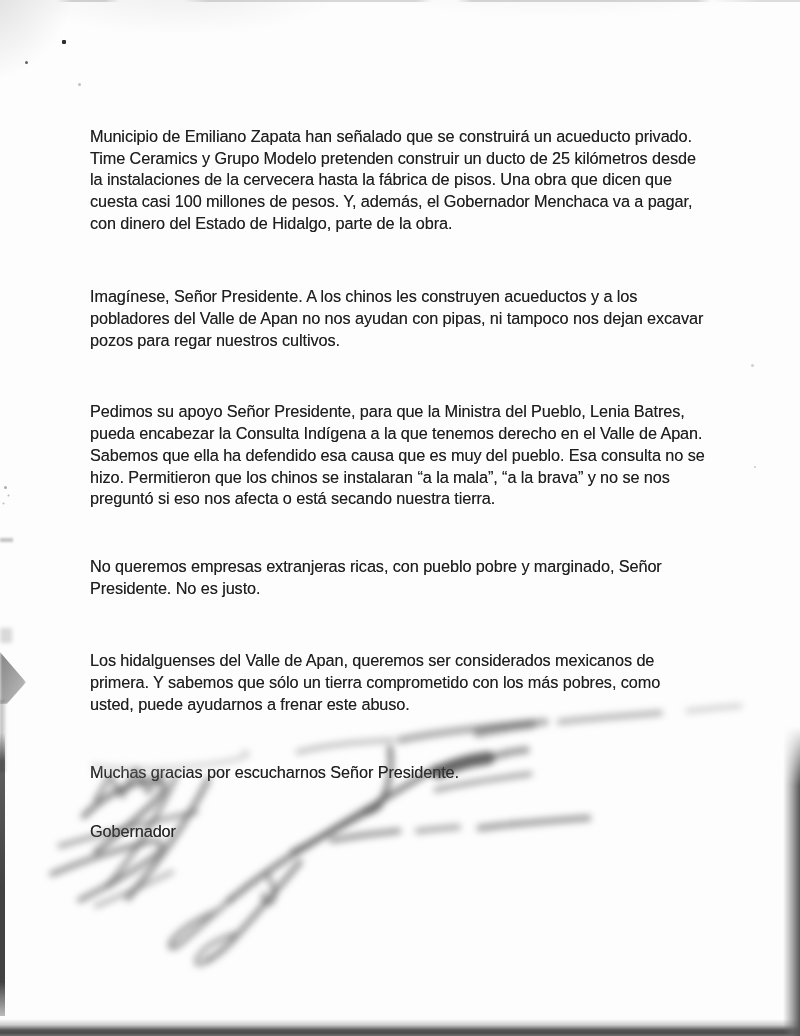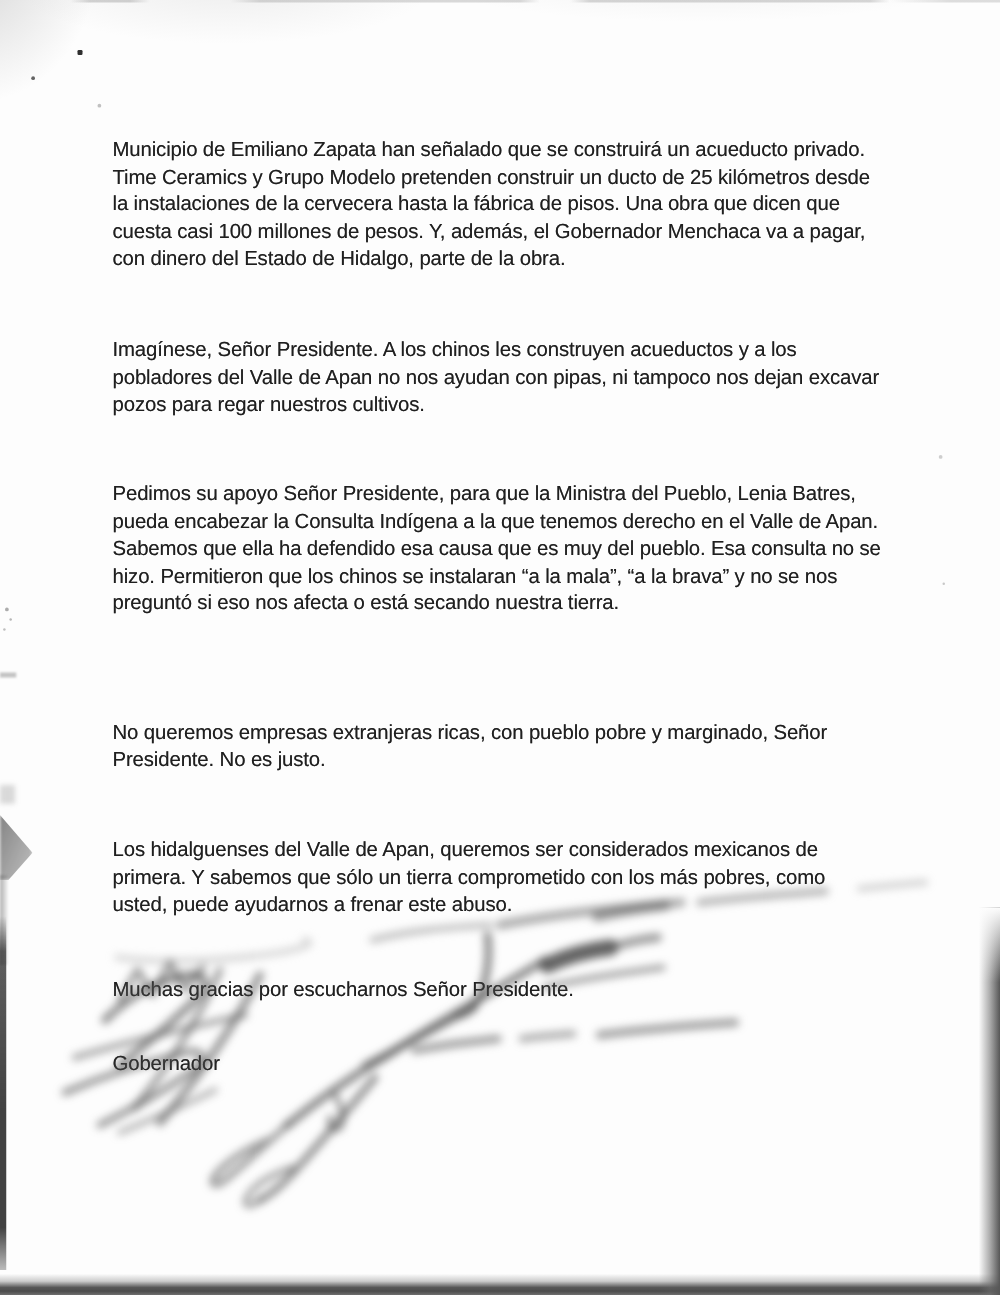--- a/index.html
+++ b/index.html
@@ -16,33 +16,33 @@
       radial-gradient(140px 160px at -20px -30px, rgba(150,150,150,0.38), rgba(150,150,150,0) 70%),
       radial-gradient(220px 60px at 180px -10px, rgba(170,170,170,0.18), rgba(170,170,170,0) 75%),
       radial-gradient(300px 50px at 560px -20px, rgba(170,170,170,0.15), rgba(170,170,170,0) 75%),
       #fdfdfd;
     overflow: hidden;
   }
 
   
   .letter {
     position: absolute;
-    left: 90px; top: 88px; width: 668px;
+    left: 90px; top: 104px; width: 668px;
     color: #1f1f1f;
     font-size: 16.3px;
     line-height: 21.75px;
     letter-spacing: -0.1px;
     white-space: pre-line;
     text-shadow: 0 0 0.5px rgba(45,45,45,0.65);
   }
   .letter p { margin: 0 0 22px 0; }
   .letter p.p1 { margin-bottom: 30px; }
   .letter p.p2 { margin-bottom: 28px; }
   .letter p.p3 { margin-bottom: 24px; }
-  .letter p.p4 { margin-bottom: 29px; margin-top: 36px; }
+  .letter p.p4 { margin-bottom: 29px; }
   .letter p.p5 { margin-bottom: 25px; }
   .letter p.p6 { margin-bottom: 17px; }
   .letter p.p7 { margin-bottom: 15px; }
   .closing { margin-top: 28px; }
 
   
   .signatures {
     position: absolute; inset: 0;
     filter: blur(3.6px);
     pointer-events: none;

